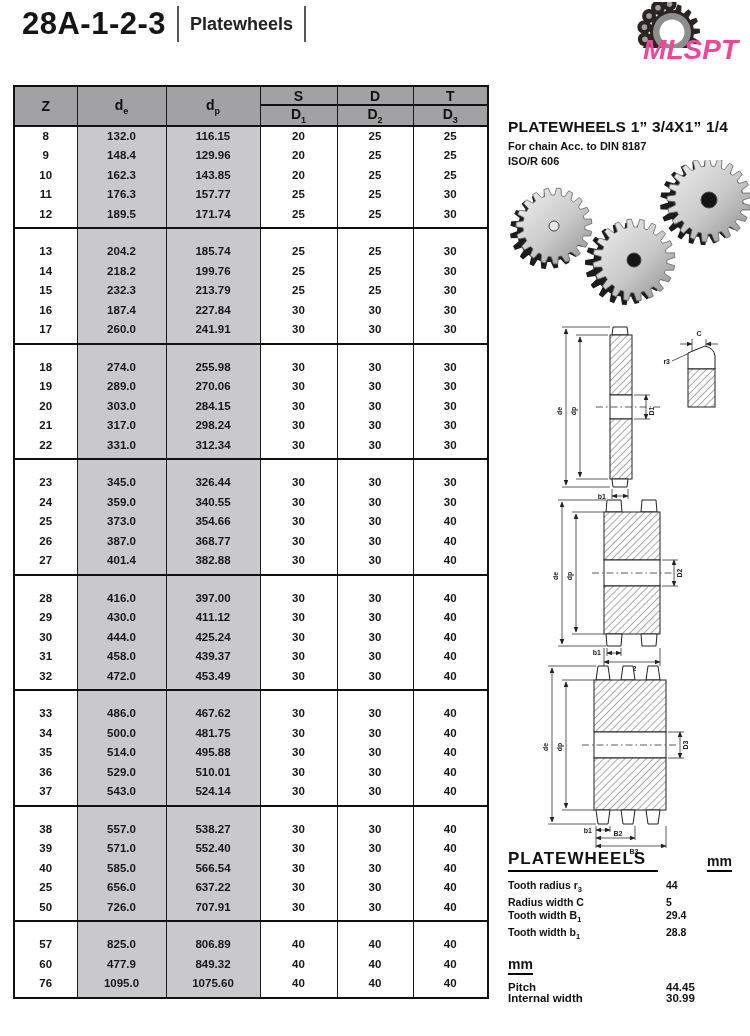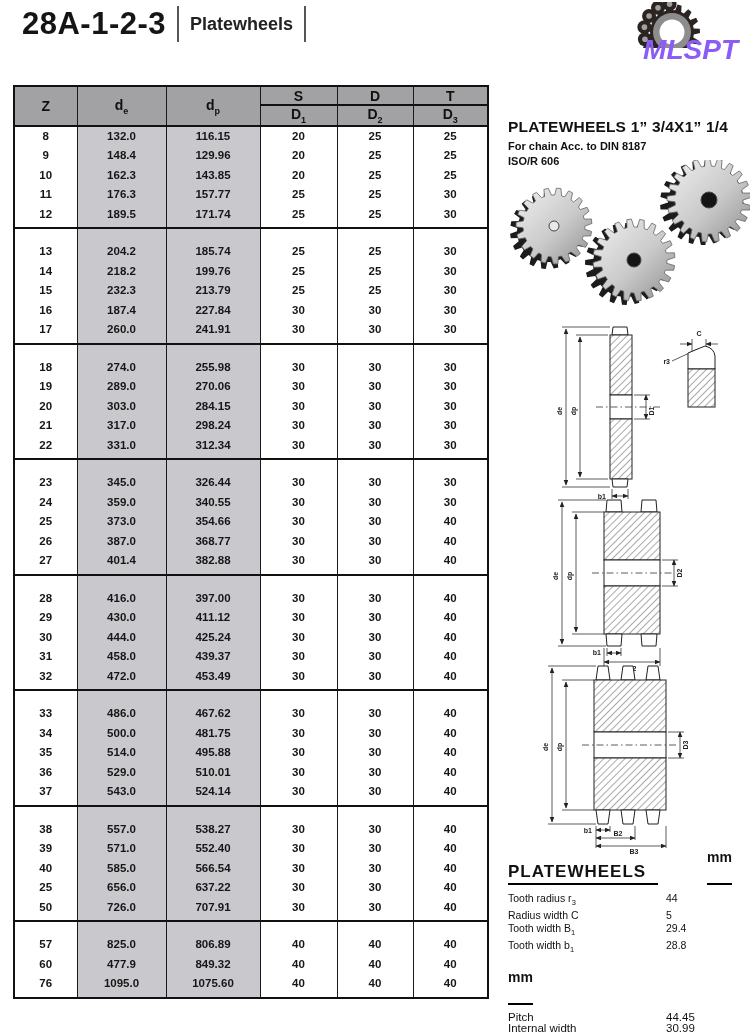--- a/index.html
+++ b/index.html
@@ -30,22 +30,22 @@
   .side-title{position:absolute;left:508px;top:118px;font-size:15.5px;font-weight:bold;letter-spacing:.2px;}
   .side-note{position:absolute;left:508px;top:139px;font-size:11px;font-weight:bold;line-height:15px;}
   .photo{position:absolute;left:502px;top:160px;}
   .drw{position:absolute;}
   .drw text{font-size:7px;fill:#222;font-weight:bold;}
 
   
   .specs{position:absolute;left:508px;top:849px;width:224px;}
   .spec-head{display:flex;justify-content:space-between;align-items:flex-end;margin-bottom:7px;}
   .spec-head .t{font-size:17px;font-weight:bold;letter-spacing:1px;border-bottom:2.5px solid #000;padding-bottom:1px;width:150px;}
-  .spec-head .u{font-size:14px;font-weight:bold;border-bottom:2.5px solid #000;padding-bottom:18px;}
-  .spec-row{display:flex;font-size:10.5px;font-weight:normal;line-height:12.2px;}
+  .spec-head .u{font-size:14px;font-weight:bold;border-bottom:2.5px solid #000;padding-bottom:1px;}
+  .spec-row{display:flex;font-size:10.5px;font-weight:bold;line-height:12.2px;}
   .spec-row .lbl{width:158px;}
   .spec-row sub{font-size:7.5px;}
   .chain-block{margin-top:13px;}
   .chain-block .spec-row{font-size:11.5px;line-height:11px;}
   .hidden-defs{position:absolute;width:0;height:0;}
 </style>
 </head>
 <body>
 
 <div class="page">
@@ -85,21 +85,21 @@
         <circle cx="48" cy="5.751288694035715" r="2.8" fill="#a0a0a0"></circle>
         <circle cx="39.06374275990823" cy="13.939859782170707" r="7" fill="#2b2420"></circle>
         <circle cx="39.06374275990823" cy="13.939859782170707" r="2.8" fill="#a0a0a0"></circle>
         <circle cx="34.425382915658176" cy="25.13785102532595" r="7" fill="#2b2420"></circle>
         <circle cx="34.425382915658176" cy="25.13785102532595" r="2.8" fill="#a0a0a0"></circle>
         <circle cx="34.95407686390609" cy="37.246933262870584" r="7" fill="#2b2420"></circle>
         <circle cx="34.95407686390609" cy="37.246933262870584" r="2.8" fill="#a0a0a0"></circle>
         <circle cx="39.93569889901178" cy="47.23852130911843" r="7" fill="#2b2420"></circle>
         <circle cx="39.93569889901178" cy="47.23852130911843" r="2.8" fill="#a0a0a0"></circle>
       </svg>
-    <div class="logo-text" style="color: #8b5cf6;">MLSPT</div>
+    <div class="logo-text" style="color: #ec4899;">MLSPT</div>
   </div>
 
   <table class="main" id="mainTable">
     <colgroup>
       <col style="width:63px">
         <col style="width:89px">
         <col style="width:94px">
       <col style="width:77px">
         <col style="width:76px">
         <col style="width:75px">

